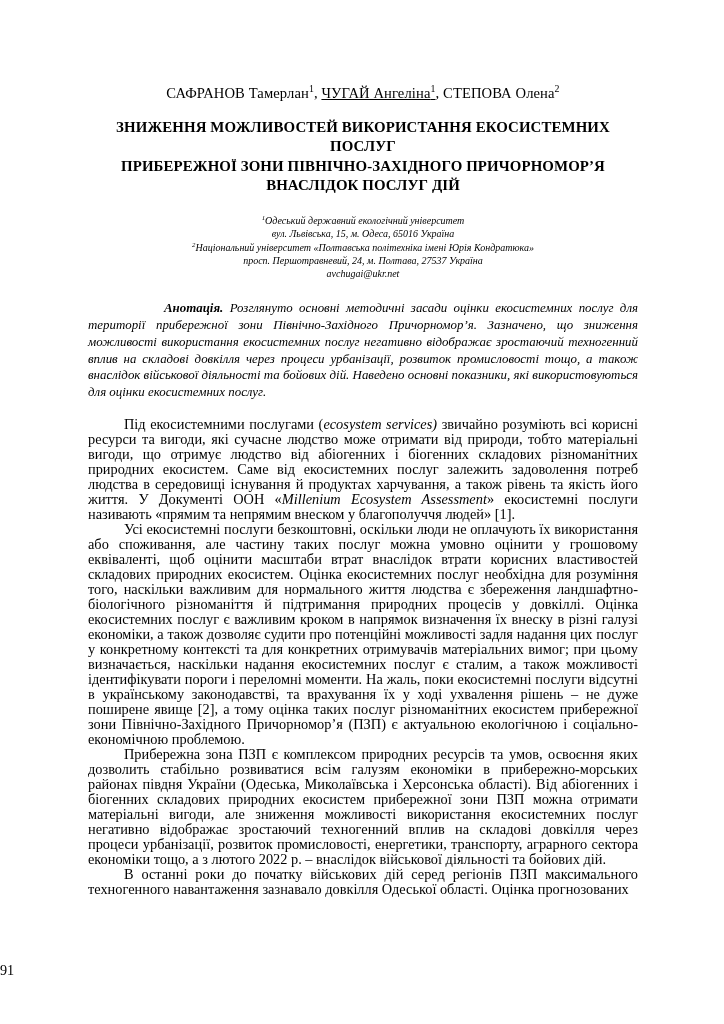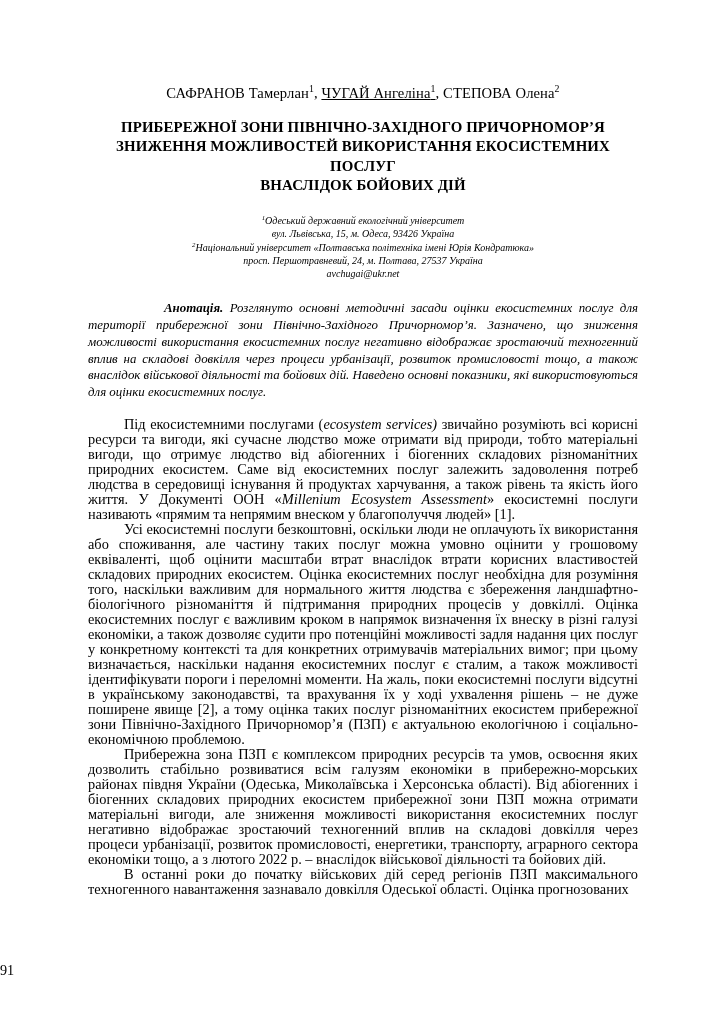--- a/index.html
+++ b/index.html
@@ -112,28 +112,28 @@
 
 <div class="page">
 
   <div class="content">
 
     <div class="authors">
       <span><span>САФРАНОВ Тамерлан</span><sup>1</sup></span><span>, </span><span class="underlined"><span>ЧУГАЙ Ангеліна</span><sup>1</sup></span><span>, </span><span><span>СТЕПОВА Олена</span><sup>2</sup></span>
     </div>
 
     <h1 class="title">
+      <span class="tline">ЗНИЖЕННЯ МОЖЛИВОСТЕЙ ВИКОРИСТАННЯ ЕКОСИСТЕМНИХ ПОСЛУГ</span>
       <span class="tline">ПРИБЕРЕЖНОЇ ЗОНИ ПІВНІЧНО-ЗАХІДНОГО ПРИЧОРНОМОР’Я</span>
-      <span class="tline">ЗНИЖЕННЯ МОЖЛИВОСТЕЙ ВИКОРИСТАННЯ ЕКОСИСТЕМНИХ ПОСЛУГ</span>
-      <span class="tline">ВНАСЛІДОК БОЙОВИХ ДІЙ</span>
+      <span class="tline">ВНАСЛІДОК ПОСЛУГ ДІЙ</span>
     </h1>
 
     <div class="affiliations">
       <span class="aline"><sup>1</sup><span>Одеський державний екологічний університет</span></span>
-      <span class="aline">вул. Львівська, 15, м. Одеса, 93426 Україна</span>
+      <span class="aline">вул. Львівська, 15, м. Одеса, 65016 Україна</span>
       <span class="aline"><sup>2</sup><span>Національний університет «Полтавська політехніка імені Юрія Кондратюка»</span></span>
       <span class="aline">просп. Першотравневий, 24, м. Полтава, 27537 Україна</span>
       <span class="aline">avchugai@ukr.net</span>
     </div>
 
     <div class="abstract">
       <span class="lead">Анотація.</span><span> Розглянуто основні методичні засади оцінки екосистемних послуг для території прибережної зони Північно-Західного Причорномор’я. Зазначено, що зниження можливості використання екосистемних послуг негативно відображає зростаючий техногенний вплив на складові довкілля через процеси урбанізації, розвиток промисловості тощо, а також внаслідок військової діяльності та бойових дій. Наведено основні показники, які використовуються для оцінки екосистемних послуг.</span>
     </div>
 
     <div class="body-text">

